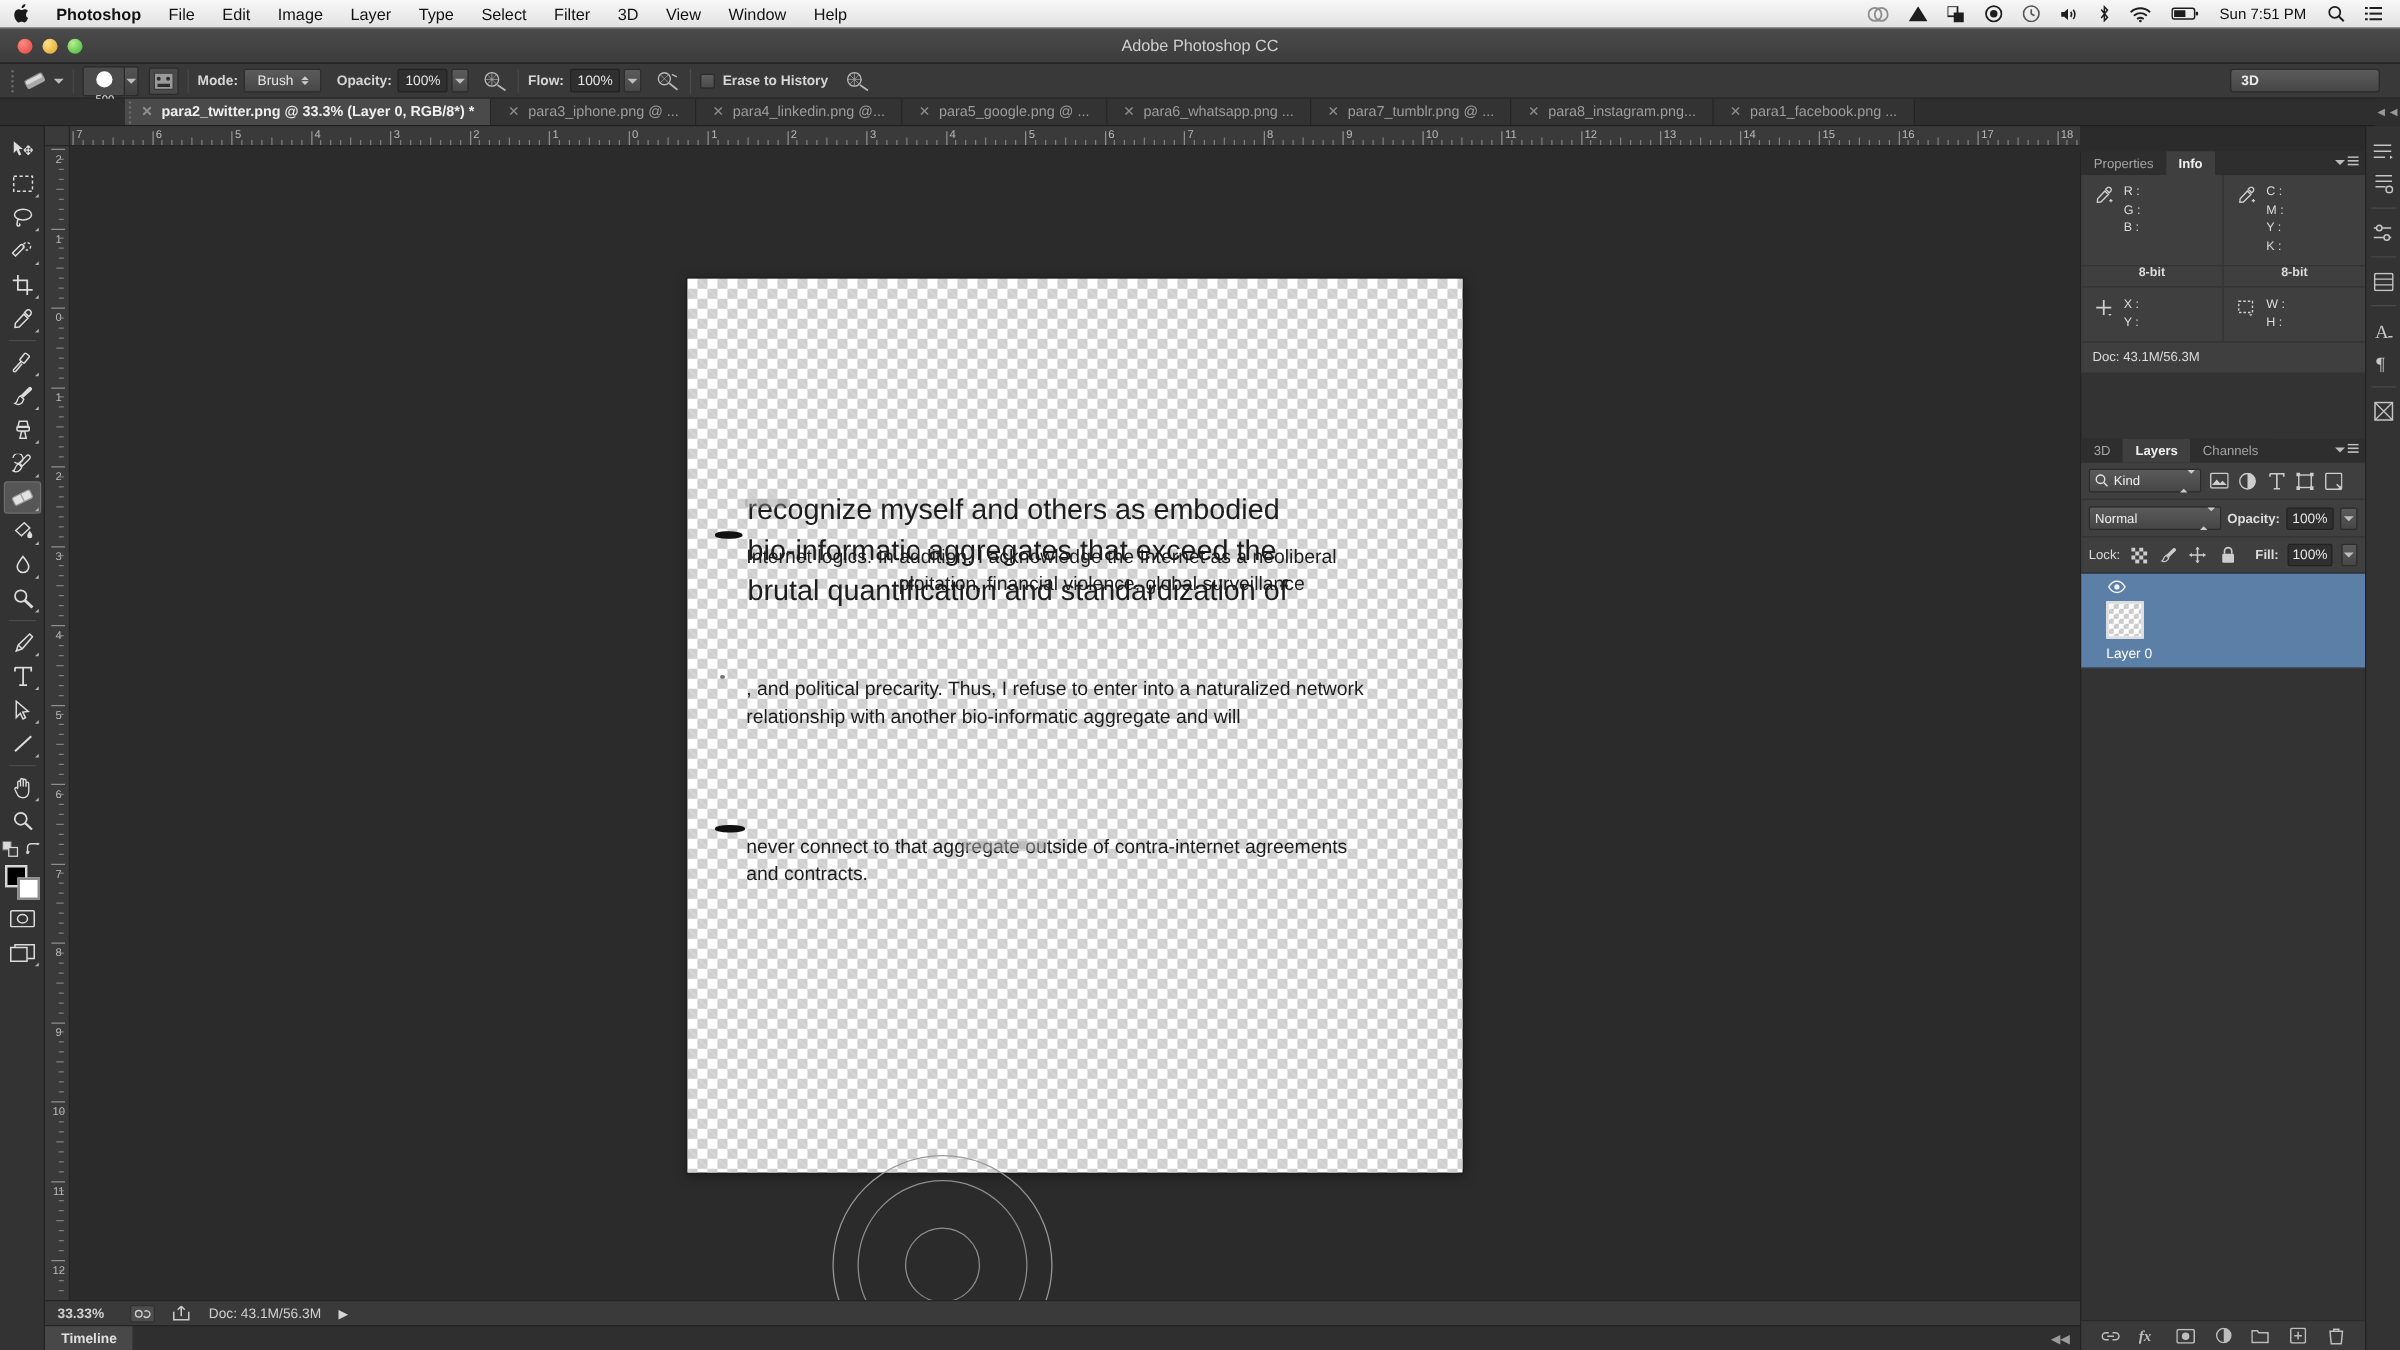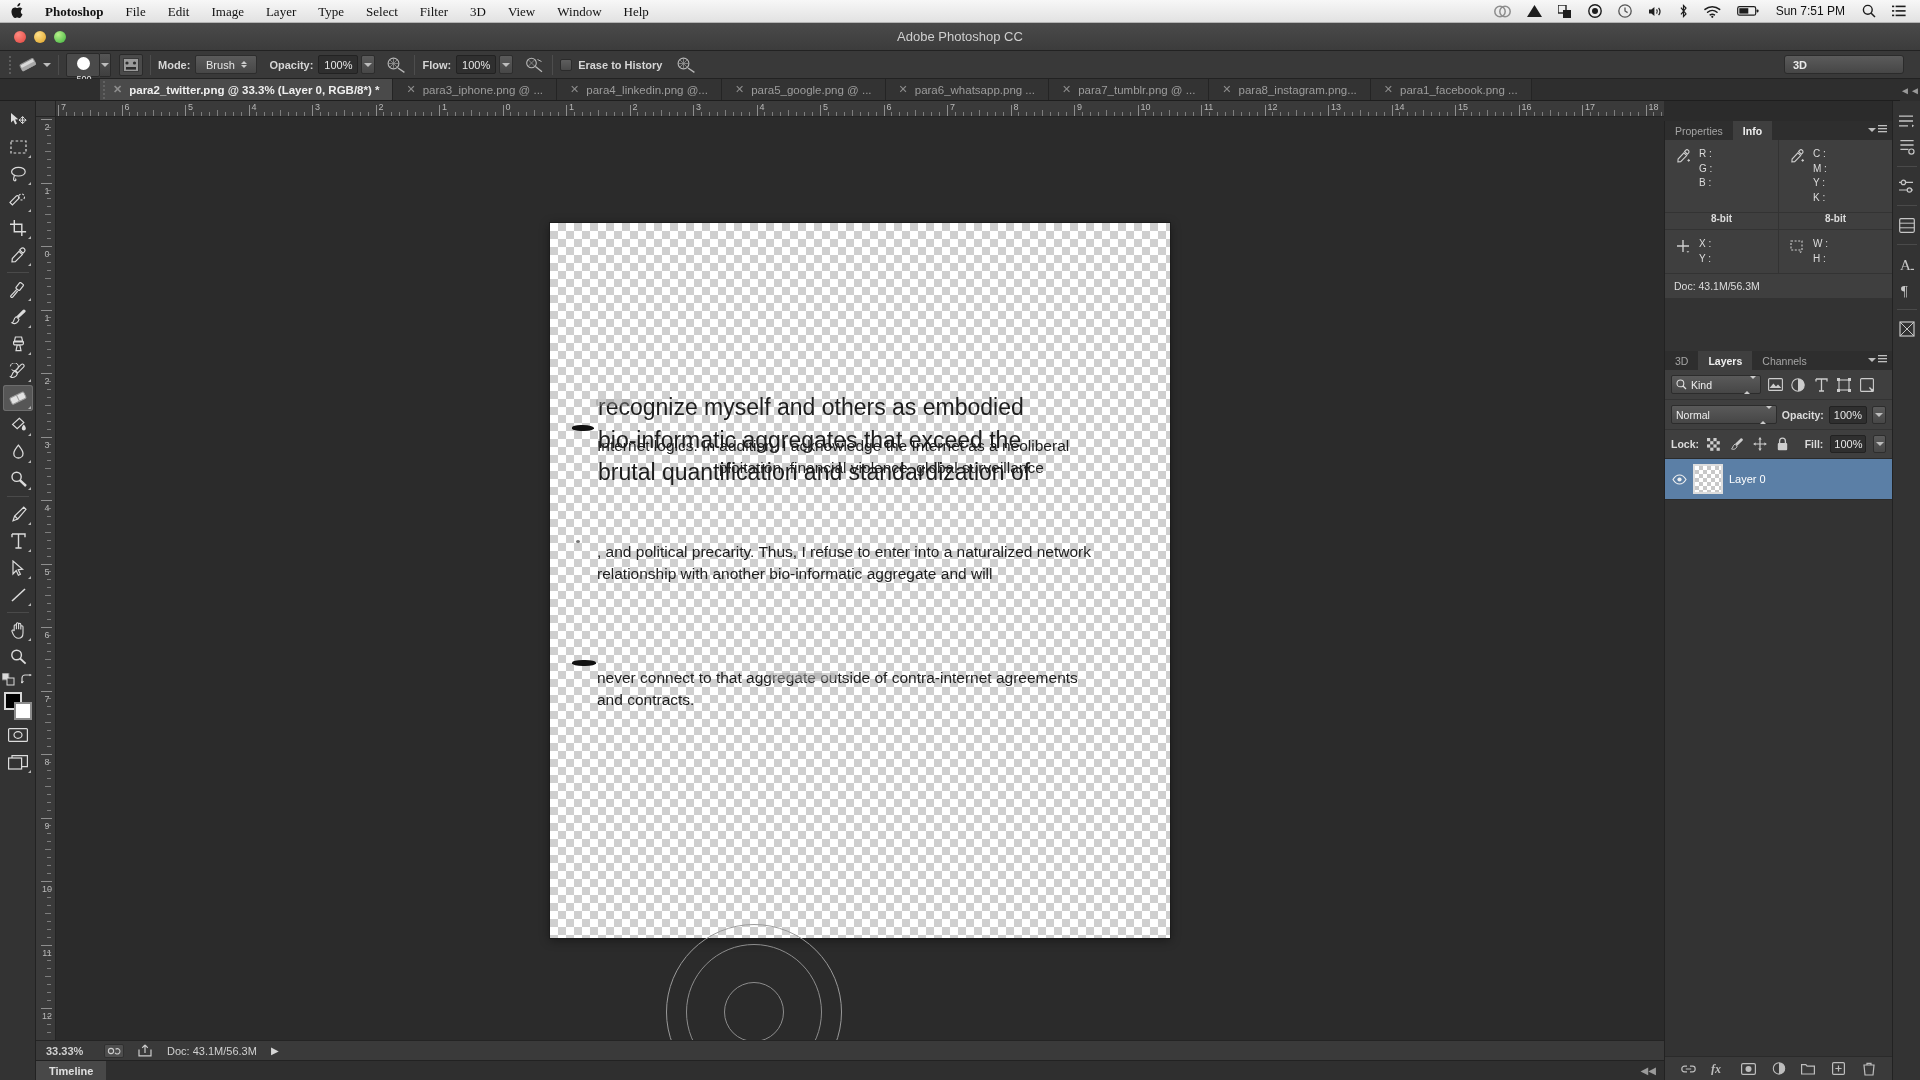--- a/index.html
+++ b/index.html
@@ -4,21 +4,21 @@
 <style>
   * { box-sizing: border-box; margin:0; padding:0; }
   html,body { width:1920px; height:1080px; overflow:hidden; background:#000; }
   body { font-family:"Liberation Sans", sans-serif; -webkit-font-smoothing:antialiased; }
 
   
   #osbar{position:absolute;left:0;top:0;width:1920px;height:23px;
     background:linear-gradient(#f7f7f7,#e2e2e2);border-bottom:1px solid #b4b4b4;
     display:flex;align-items:center;color:#111;font-size:13px;}
   #osbar .apple{width:34px;display:flex;justify-content:center;align-items:center;font-size:15px;}
-  #osbar .mi{padding:0 11px;line-height:23px;height:23px;white-space:nowrap;font-family:Liberation Serif, serif;}
+  #osbar .mi{padding:0 11px;line-height:23px;height:23px;white-space:nowrap;}
   #osbar .mi.bold{font-weight:bold;}
   #osbar .spacer{flex:1;}
   #osbar .right{display:flex;align-items:center;padding-right:6px;}
   #osbar .right .si{padding:0 8px;display:flex;align-items:center;height:23px;}
   #osbar .clock{padding:0 9px;font-size:12px;}
 
   
   #psapp{position:absolute;left:0;top:23px;width:1920px;height:1057px;background:#2b2b2b;}
   #titlebar{height:28px;background:linear-gradient(#4a4a4a,#3c3c3c);
     border-bottom:1px solid #222;display:flex;align-items:center;position:relative;}
@@ -131,21 +131,21 @@
   .docline{font-size:10.5px;color:#dcdcdc;padding:6px 9px;border-bottom:1px solid #333;}
   .hinttext{font-size:10px;color:#d4d4d4;padding:7px 9px;line-height:1.5;}
   .lyr-filter{display:flex;align-items:center;gap:5px;padding:5px 6px;background:#3f3f3f;border-bottom:1px solid #333;}
   .kindsel{flex:0 0 90px;height:19px;background:linear-gradient(#5a5a5a,#464646);border:1px solid #2c2c2c;border-radius:2px;
     display:flex;align-items:center;gap:4px;padding:0 4px;color:#eee;font-size:10.5px;}
   .kico{width:18px;height:18px;display:flex;align-items:center;justify-content:center;color:#cdcdcd;}
   .blendrow{display:flex;align-items:center;gap:5px;padding:5px 6px;border-bottom:1px solid #333;}
   .blendsel{flex:1;height:19px;background:linear-gradient(#5a5a5a,#464646);border:1px solid #2c2c2c;border-radius:2px;
     display:flex;align-items:center;justify-content:space-between;padding:0 4px;color:#eee;font-size:10.5px;}
   .lockrow{display:flex;align-items:center;gap:7px;padding:5px 6px;border-bottom:1px solid #2b2b2b;font-size:10.5px;color:#dcdcdc;}
-  .layerrow{display:flex;align-items:center;gap:6px;padding:5px 6px;background:#5b7fa6;border-bottom:1px solid #2b2b2b;}
+  .layerrow{display:flex;gap:6px;padding:5px 20px;background:#5b7fa6;border-bottom:1px solid #2b2b2b;flex-direction:column;}
   .eye{width:16px;display:flex;justify-content:center;color:#e8e8e8;}
   .lthumb{width:30px;height:30px;border:2px solid #ddd;
     background-color:#fff;
     background-image:linear-gradient(45deg,#c8c8c8 25%,transparent 25%,transparent 75%,#c8c8c8 75%,#c8c8c8),
                      linear-gradient(45deg,#c8c8c8 25%,transparent 25%,transparent 75%,#c8c8c8 75%,#c8c8c8);
     background-size:8px 8px;background-position:0 0,4px 4px;}
   .lname{font-size:11px;color:#fff;}
   #layerfooter{position:absolute;left:0;right:0;bottom:0;height:24px;background:#3a3a3a;border-top:1px solid #2a2a2a;
     display:flex;align-items:center;justify-content:center;gap:14px;color:#c2c2c2;}
   .lfico{width:16px;height:16px;display:flex;align-items:center;justify-content:center;font-weight:bold;}
@@ -1149,21 +1149,21 @@
           <span>Normal</span>
           <span class="stepper"><i class="up"></i><i class="dn"></i></span>
         </div>
         <span style="font-size:10.5px;color:#dcdcdc;font-weight:bold">Opacity:</span>
         <span class="numfield" style="min-width:36px;height:18px;">100%</span>
         <span class="dropbtn" style="height:18px;margin-left:0">
             <span class="tri"></span>
           </span>
       </div>
       <div class="lockrow">
-        <span style="font-weight:bold">Lock:</span>
+        <span style="font-weight:normal">Lock:</span>
         <span class="kico">
           <svg width="13" height="13" viewBox="0 0 13 13">
               <g fill="#cdcdcd">
                 <rect x="0" y="0" width="3.2" height="3.2"></rect>
                 <rect x="6.4" y="0" width="3.2" height="3.2"></rect>
                 <rect x="3.2" y="3.2" width="3.2" height="3.2"></rect>
                 <rect x="9.6" y="3.2" width="3.2" height="3.2"></rect>
                 <rect x="0" y="6.4" width="3.2" height="3.2"></rect>
                 <rect x="6.4" y="6.4" width="3.2" height="3.2"></rect>
                 <rect x="3.2" y="9.6" width="3.2" height="3.2"></rect>

